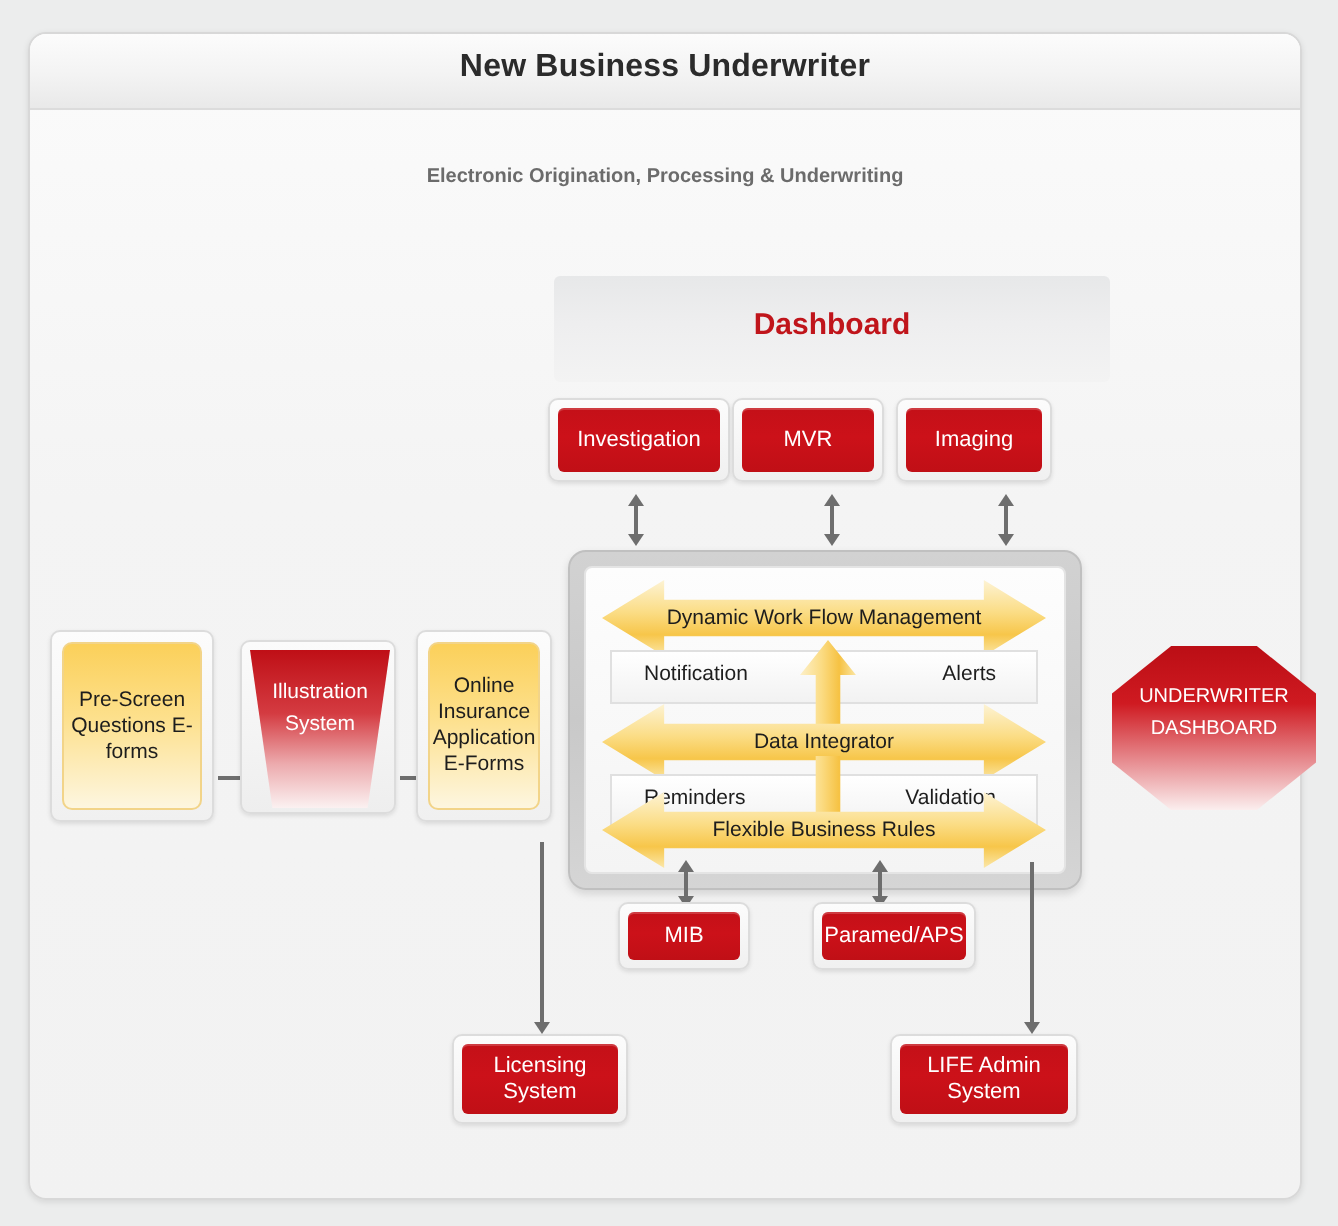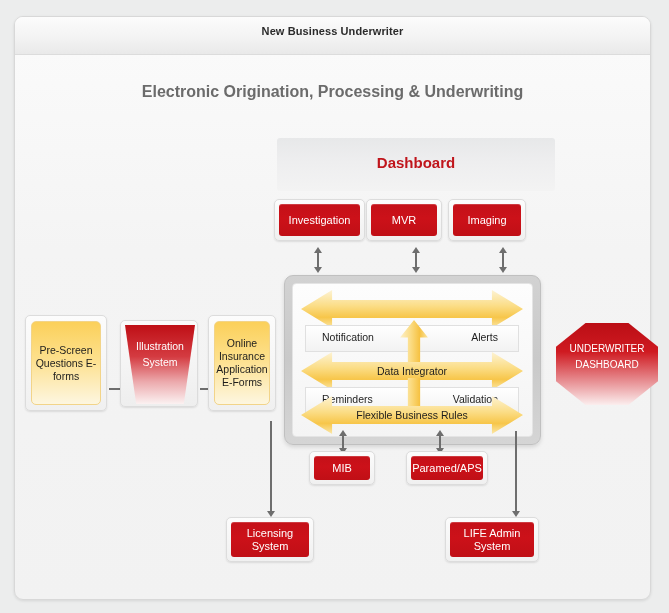--- a/index.html
+++ b/index.html
@@ -17,25 +17,25 @@
     box-sizing:border-box;
   }
   .title-bar{
     position:absolute;left:0;top:0;width:100%;height:38px;
     background:linear-gradient(to bottom,#fcfcfc 0%,#f3f3f3 55%,#e9e9e9 100%);
     border-bottom:1px solid #dcdcdc;border-radius:8px 8px 0 0;
     box-sizing:border-box;
   }
   .title-text{
     position:absolute;left:0;top:8px;width:100%;text-align:center;
-    font-size:11px;font-weight:bold;color:#2b2b2b;letter-spacing:.1px;
+    font-size:16px;font-weight:bold;color:#2b2b2b;letter-spacing:.1px;
   }
   .subtitle-text{
     position:absolute;left:0;top:66px;width:100%;text-align:center;
-    font-size:16px;font-weight:bold;color:#6b6b6b;
+    font-size:10px;font-weight:bold;color:#6b6b6b;
   }
 
   
   .dash-panel{
     position:absolute;left:262px;top:121px;width:278px;height:53px;
     background:linear-gradient(to bottom,#e7e8e9 0%,#eeeeef 45%,#f3f3f3 100%);
     border-radius:3px;
   }
   .dash-label{
     position:absolute;left:0;top:16px;width:100%;text-align:center;
@@ -212,20 +212,21 @@
   <div class="ahead-right" style="left:199px;top:367px;"></div>
 
   <div class="chip-frame" style="left:193px;top:298px;width:68px;height:96px;">
     <div class="chip-yellow">Online Insurance Application E-Forms</div>
   </div>
 
   <div class="integrator-outer">
     <div class="integrator-inner">
 
       <div class="harrow" style="top:6px;"></div>
+      <div class="harrow-label" style="top:6px;">Dynamic Work Flow Management</div>
 
       <div class="midrow" style="top:41px;">
         <span class="left-lbl">Notification</span>
         <span class="right-lbl">Alerts</span>
       </div>
       <div class="varrow up" style="left:107px;top:36px;"></div>
 
       <div class="harrow" style="top:68px;"></div>
       <div class="harrow-label" style="top:68px;">Data Integrator</div>
 

